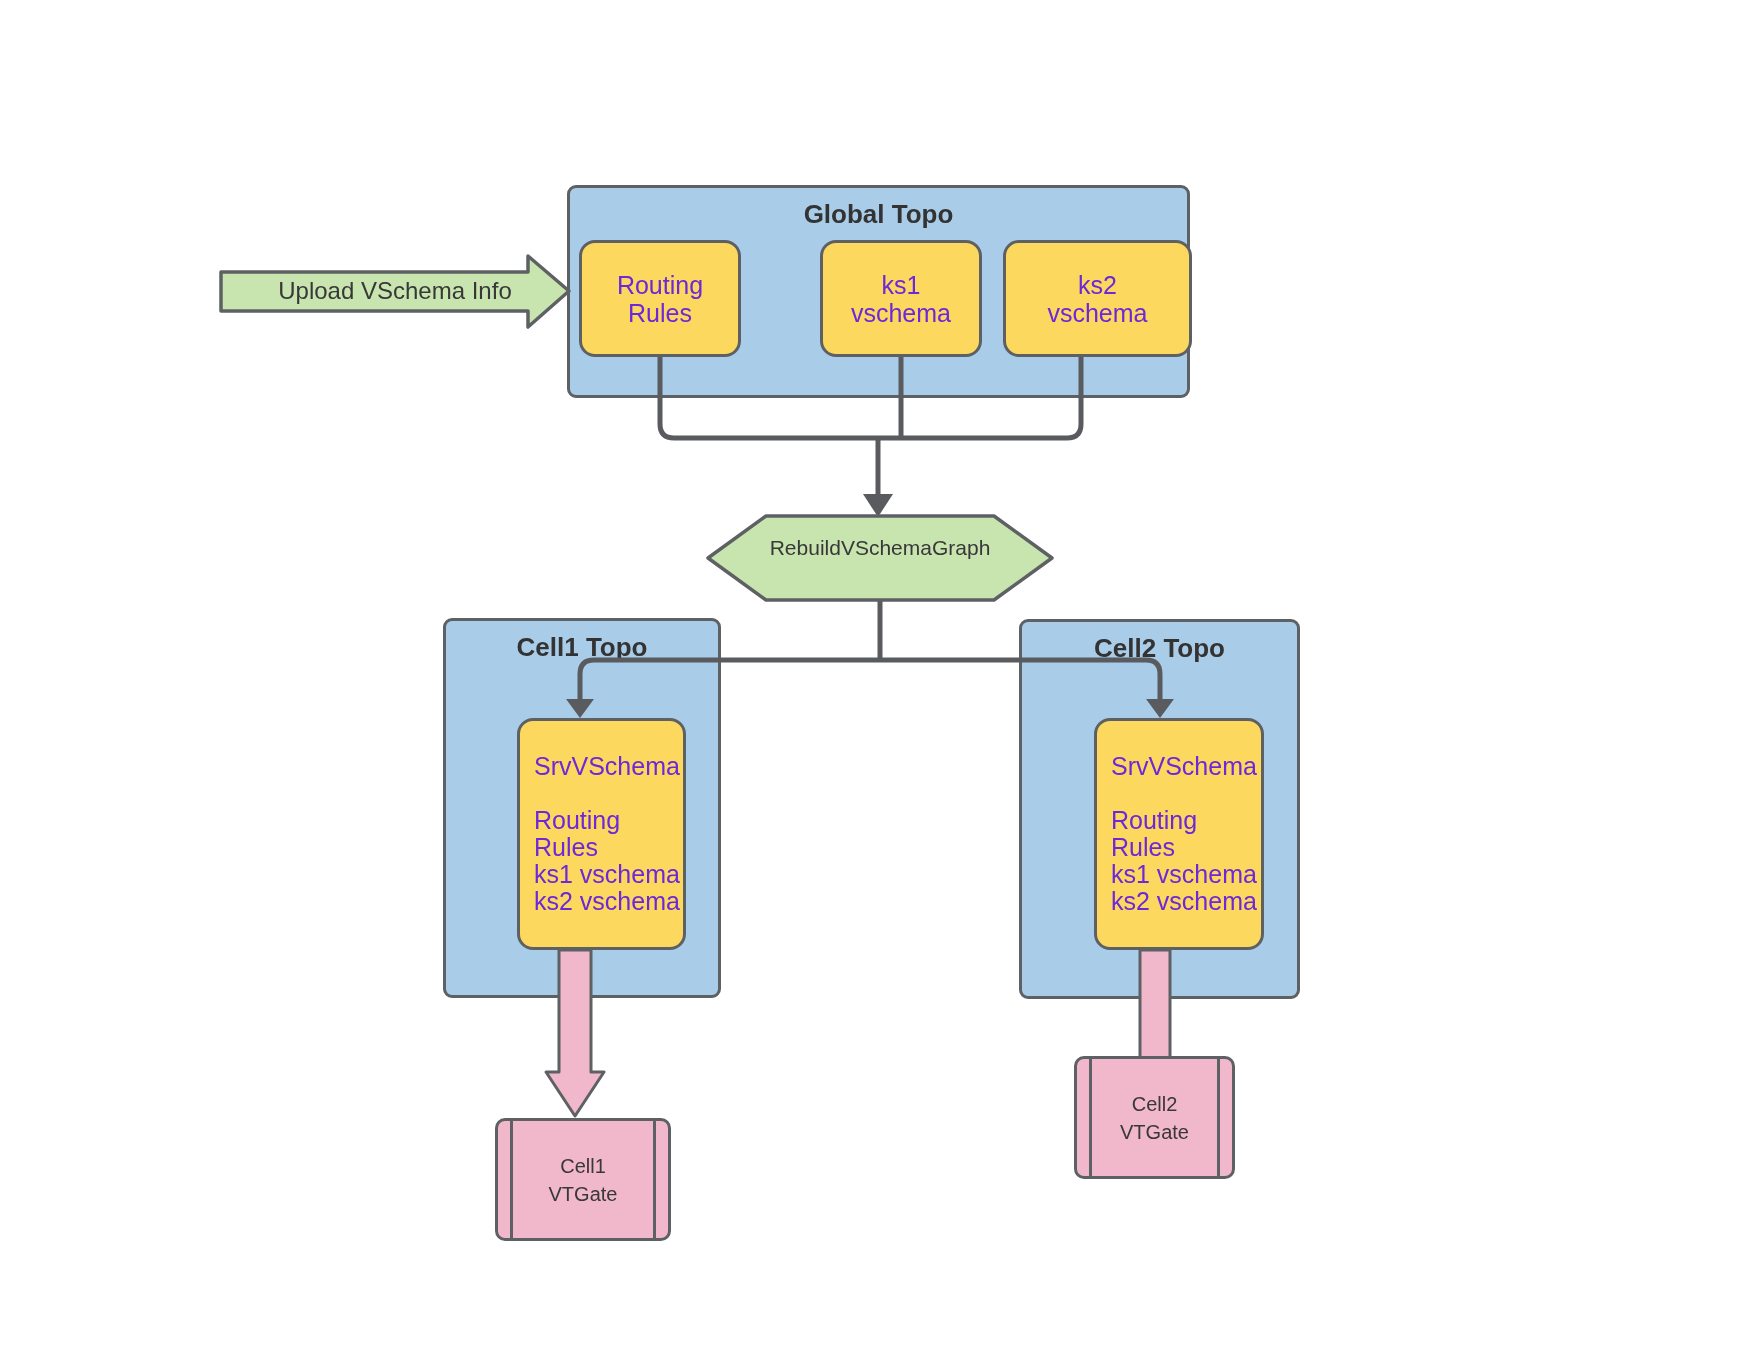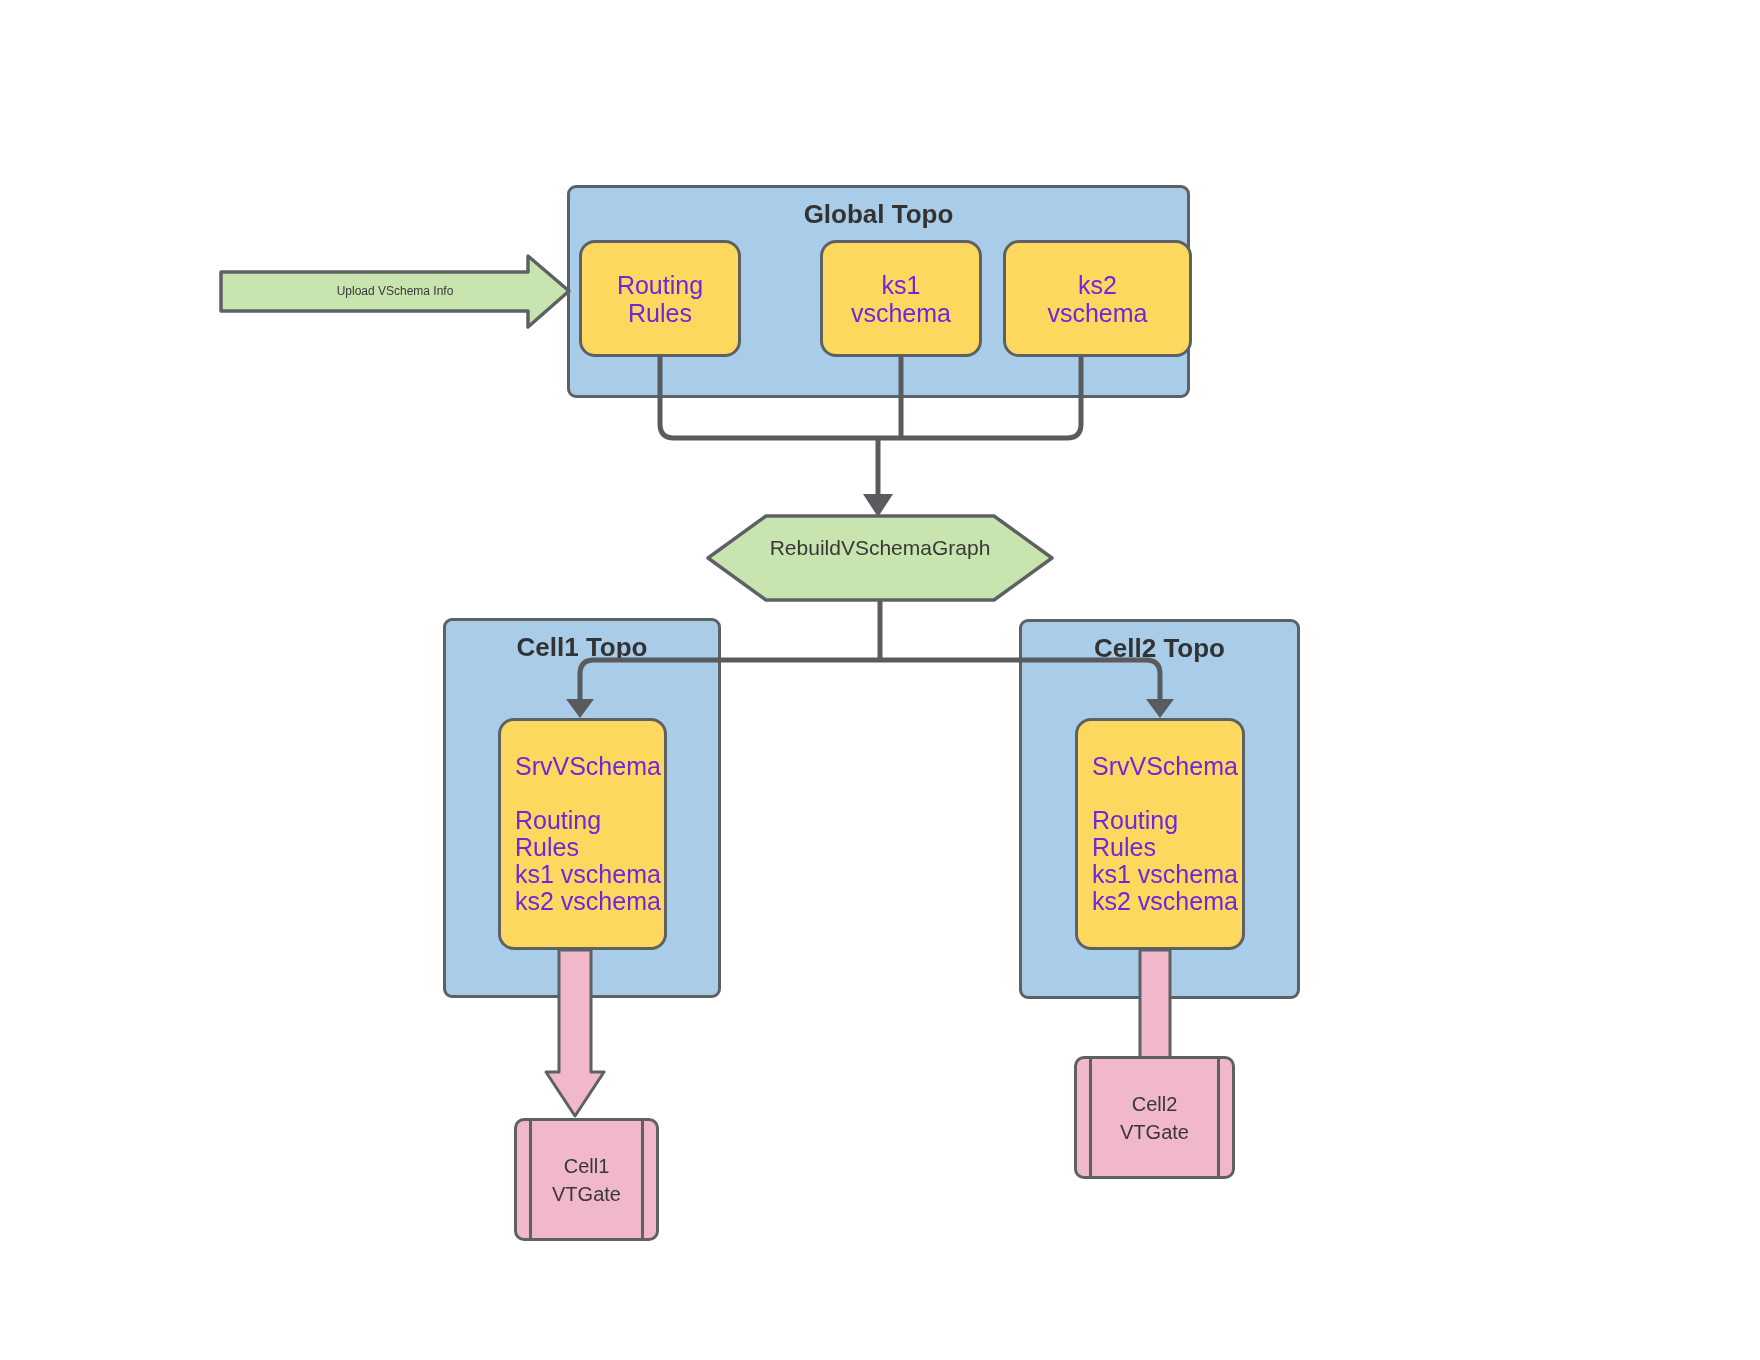--- a/index.html
+++ b/index.html
@@ -46,20 +46,21 @@
     text-align:center;
     white-space:pre-line;
     font-size:25px;line-height:28px;
     color:#6d28d9;
   }
   .srv-box{
     justify-content:flex-start;
     text-align:left;
     padding-left:14px;
     line-height:27px;
+    margin-left:19px;
   }
   
   .shape-label{
     position:absolute;
     display:flex;align-items:center;justify-content:center;
     text-align:center;
     white-space:pre-line;
     color:#383838;
   }
   
@@ -111,21 +112,21 @@
     <polygon class="arrow" points="1146,699 1174,699 1160,718"></polygon>
 
     <polygon class="green-shape" points="221,272 528,272 528,256 569,291 528,327 528,311 221,311"></polygon>
 
     <polygon class="green-shape" points="708,558 766,516 994,516 1052,558 994,600 766,600"></polygon>
 
     <polygon class="pink-shape" points="559,950 559,1072 546,1072 575,1116 604,1072 591,1072 591,950"></polygon>
     <polygon class="pink-shape" points="1140,950 1140,1072 1127,1072 1155,1116 1184,1072 1170,1072 1170,950"></polygon>
   </svg>
 
-  <div class="shape-label" style="left:221px;top:271px;width:348px;height:40px;font-size:12px">Upload VSchema Info</div>
+  <div class="shape-label" style="left:221px;top:271px;width:348px;height:40px;font-size:24px">Upload VSchema Info</div>
 
   <div class="node-box" style="left:579px;top:240px;width:162px;height:117px">Routing
 Rules</div>
   <div class="node-box" style="left:820px;top:240px;width:162px;height:117px">ks1
 vschema</div>
   <div class="node-box" style="left:1003px;top:240px;width:189px;height:117px">ks2
 vschema</div>
 
   <div class="shape-label" style="left:708px;top:516px;width:344px;height:64px;font-size:21px">RebuildVSchemaGraph</div>
 
@@ -133,21 +134,21 @@
 
 Routing Rules
 ks1 vschema
 ks2 vschema</div>
   <div class="node-box srv-box" style="left:1075px;top:718px;width:170px;height:232px">SrvVSchema
 
 Routing Rules
 ks1 vschema
 ks2 vschema</div>
 
-  <div class="vtgate-box" style="left:514px;top:1118px;width:145px;height:123px">
+  <div class="vtgate-box" style="left:495px;top:1118px;width:176px;height:123px">
     <div class="vline" style="left:12px"></div>
     <div class="vline" style="right:12px"></div>
     <div>Cell1
 VTGate</div>
   </div>
 
   <div class="vtgate-box" style="left:1074px;top:1056px;width:161px;height:123px">
     <div class="vline" style="left:12px"></div>
     <div class="vline" style="right:12px"></div>
     <div>Cell2

